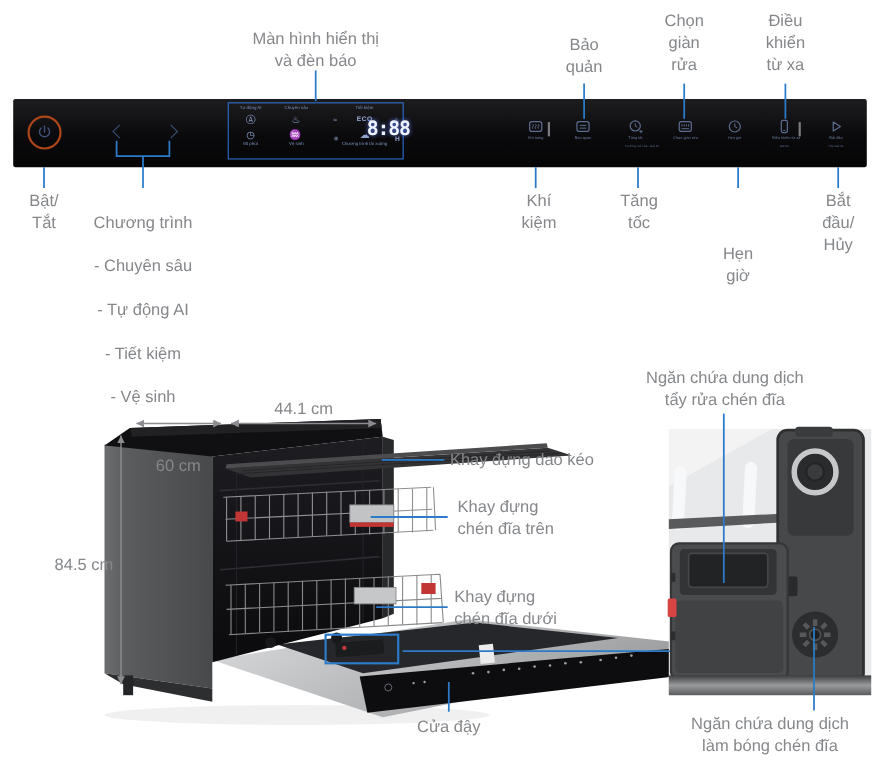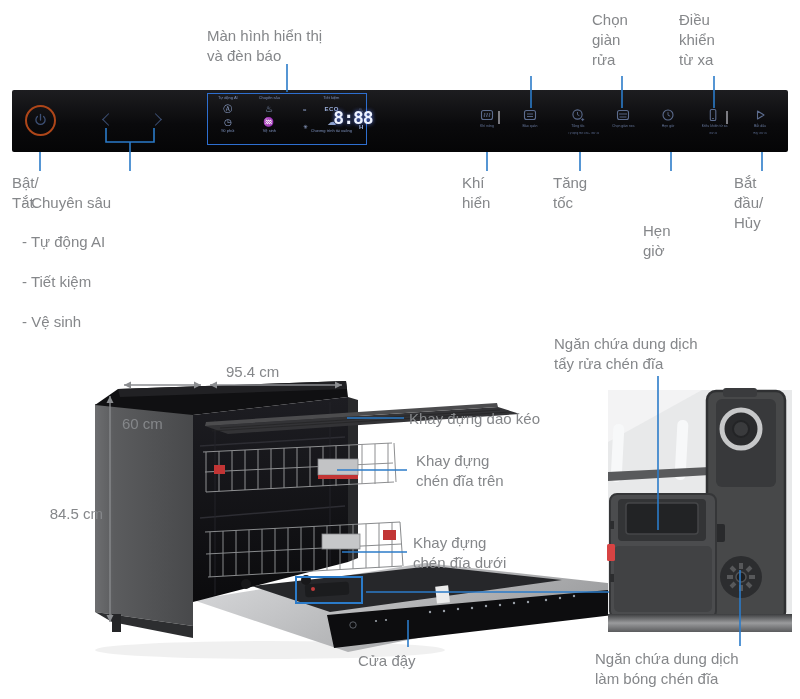--- a/index.html
+++ b/index.html
@@ -1,20 +1,20 @@
 <!DOCTYPE html>
 <html><head>
 <meta charset="utf-8">
 <style>
   html,body{margin:0;padding:0;background:#fff;}
   .stage{position:relative;width:800px;height:699px;background:#fff;overflow:hidden;
          font-family:"Liberation Sans",sans-serif;}
   
   .lbl{position:absolute;color:#85878a;font-size:15px;line-height:1.32;white-space:pre-line;}
-  .ctr{}
+  .ctr{text-align:center;}
   .rgt{text-align:right;}
   
   .panel{position:absolute;left:12px;top:90px;width:776px;height:62px;border-radius:2px;
          background:linear-gradient(#1d1d20,#0a0a0c 55%,#050506);}
   .power-btn{position:absolute;left:13px;top:15px;width:27px;height:27px;border-radius:50%;
              border:2.5px solid #ae4619;display:flex;align-items:center;justify-content:center;}
   .chev{position:absolute;top:25px;width:8px;height:8px;
         border-left:1.4px solid #3d5075;border-bottom:1.4px solid #3d5075;}
   .chev-l{left:92px;transform:rotate(45deg);}
   .chev-r{left:139px;transform:rotate(225deg);}
@@ -308,49 +308,52 @@
 
     <g stroke="#8b8d90" stroke-width="1.3" fill="none">
       <line x1="124" y1="385" x2="201" y2="385" marker-start="url(#aE)" marker-end="url(#aE)"></line>
       <line x1="210" y1="385" x2="342" y2="385" marker-start="url(#aE)" marker-end="url(#aE)"></line>
       <line x1="110" y1="396" x2="110" y2="622" marker-start="url(#aE)" marker-end="url(#aE)"></line>
     </g>
   </svg>
 
   <div class="lbl ctr" style="left:207px;top:26px;width:160px;">Màn hình hiển thị
 và đèn báo</div>
+  <div class="lbl ctr" style="left:501px;top:31px;width:60px;">Bảo
+quản</div>
   <div class="lbl ctr" style="left:592px;top:10px;width:60px;">Chọn
 giàn
 rửa</div>
   <div class="lbl ctr" style="left:679px;top:10px;width:70px;">Điều
 khiển
 từ xa</div>
 
   <div class="lbl ctr" style="left:12px;top:173px;width:56px;">Bật/
 Tắt</div>
 
   <div class="lbl ctr" style="left:22px;top:173px;width:216px;">
+    <div>Chương trình</div>
     <div>- Chuyên sâu</div>
     <div>- Tự động AI</div>
     <div>- Tiết kiệm</div>
     <div>- Vệ sinh</div>
   </div>
 
   <div class="lbl ctr" style="left:462px;top:173px;width:56px;">Khí
-hiển</div>
+kiệm</div>
   <div class="lbl ctr" style="left:553px;top:173px;width:56px;">Tăng
 tốc</div>
   <div class="lbl ctr" style="left:643px;top:173px;width:56px;margin-top:48px;">Hẹn
 giờ</div>
   <div class="lbl ctr" style="left:734px;top:173px;width:56px;">Bắt
 đầu/
 Hủy</div>
 
   <div class="lbl ctr dim" style="left:122px;top:382px;width:80px;margin-top:32px;">60 cm</div>
-  <div class="lbl ctr dim" style="left:226px;top:362px;width:100px;">95.4 cm</div>
+  <div class="lbl ctr dim" style="left:226px;top:362px;width:100px;">44.1 cm</div>
   <div class="lbl rgt dim" style="left:18px;top:504px;width:85px;">84.5 cm</div>
 
   <div class="lbl" style="left:409px;top:409px;white-space:nowrap;">Khay đựng dao kéo</div>
   <div class="lbl" style="left:416px;top:451px;width:150px;">Khay đựng
 chén đĩa trên</div>
   <div class="lbl" style="left:413px;top:533px;width:150px;">Khay đựng
 chén đĩa dưới</div>
   <div class="lbl ctr" style="left:358px;top:651px;width:100px;">Cửa đậy</div>
   <div class="lbl ctr" style="left:554px;top:334px;width:210px;">Ngăn chứa dung dịch
 tẩy rửa chén đĩa</div>

